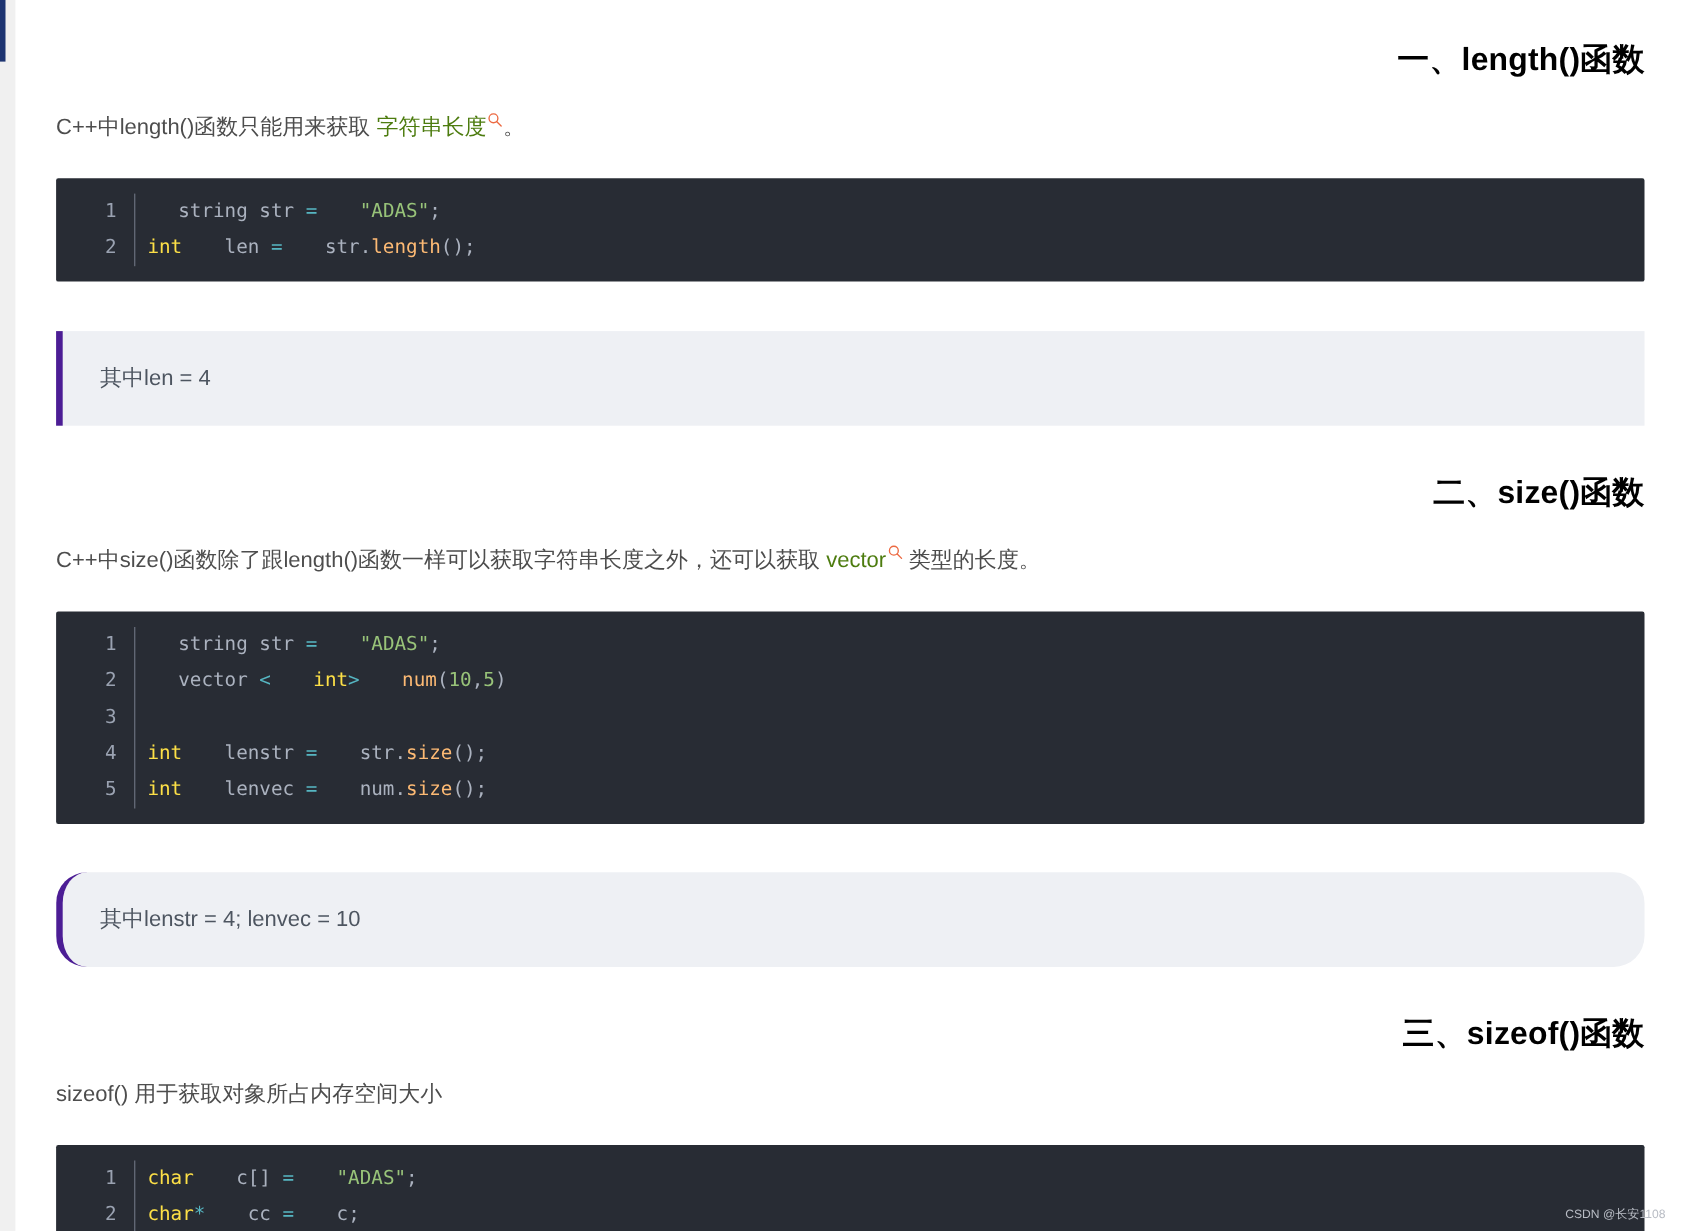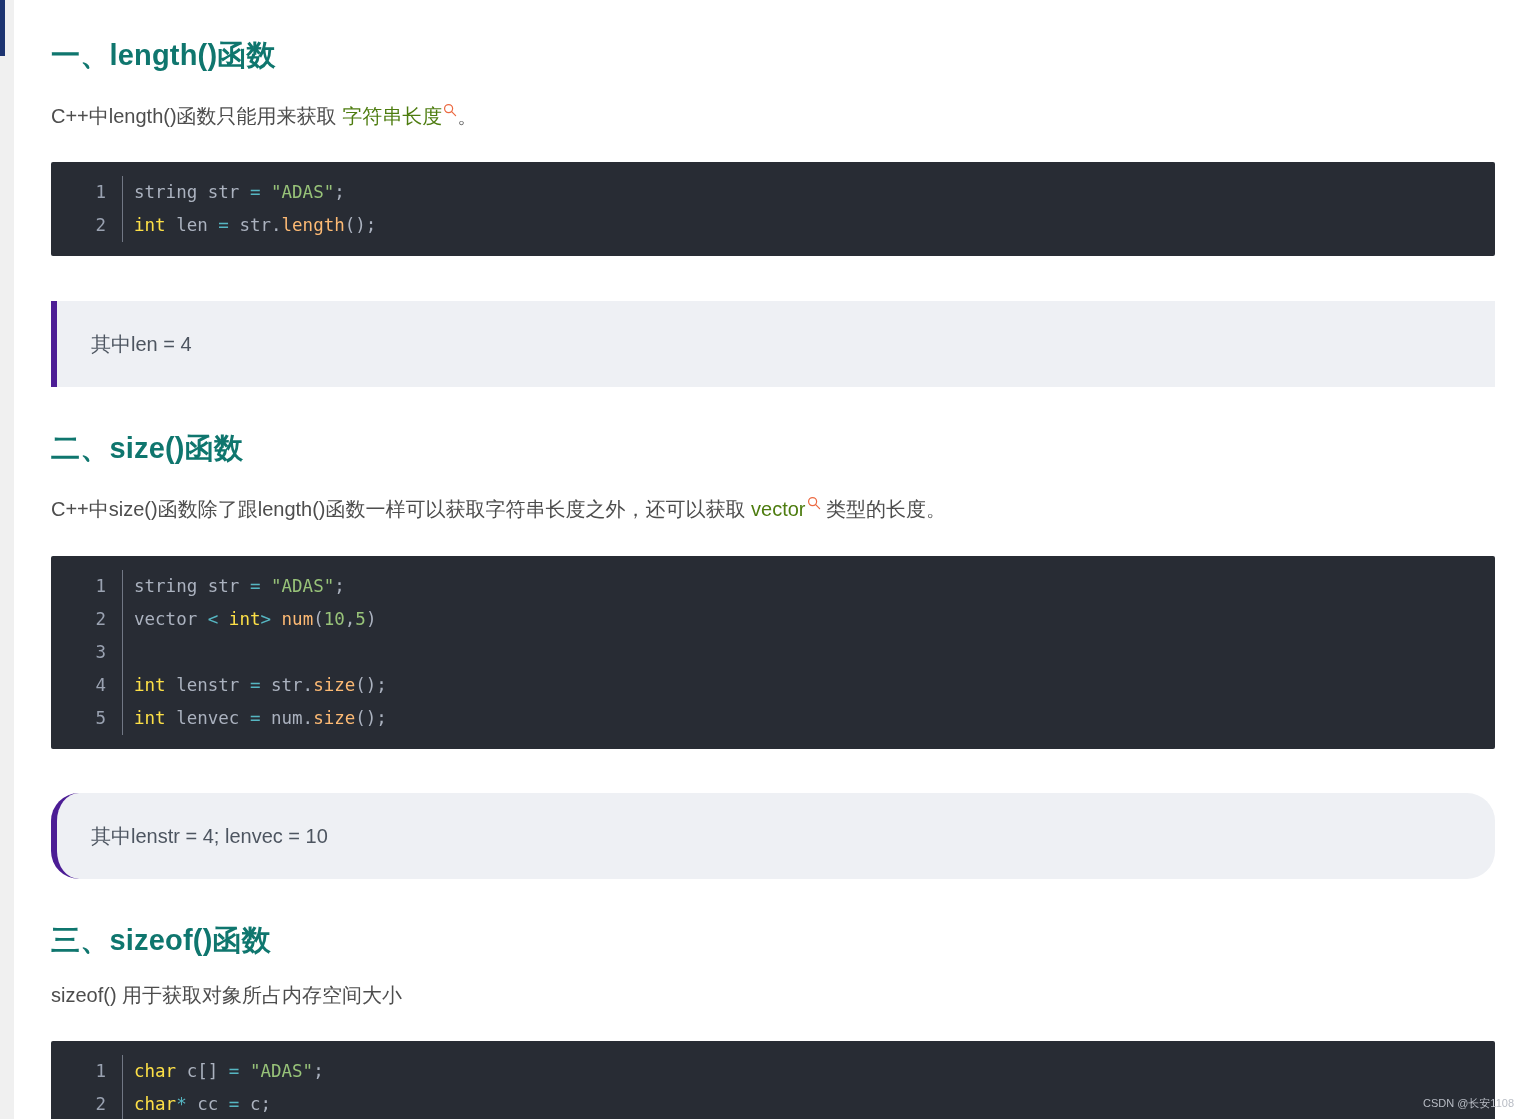--- a/index.html
+++ b/index.html
@@ -32,25 +32,26 @@
   #article {
     position: absolute;
     left: 14px; top: 0;
     width: 1514px; height: 1119px;
     padding: 0 33px 0 37px;
   }
 
   h2.section-heading {
     font-size: 29px;
     font-weight: bold;
-    color: #0f766e;
+    color: #000000;
     margin: 0;
     padding: 0;
     line-height: 1.35;
     letter-spacing: 0.2px;
+    text-align: right;
   }
 
   p.para {
     font-size: 20px;
     color: #4d4d4d;
     margin: 0;
     line-height: 1.6;
     font-weight: normal;
   }
 
@@ -103,21 +104,21 @@
   }
   .code-text { padding-left: 15px; color: #abb2bf; }
 
   .t-kw   { color: #fde047; }   
   .t-str  { color: #98c379; }   
   .t-fn   { color: #fdba74; }   
   .t-num2 { color: #98c379; }   
   .t-op   { color: #56b6c2; }   
   .t-punc { color: #abb2bf; }
   .t-ang  { color: #56b6c2; }   
-  .t-plain{ color: #abb2bf; }
+  .t-plain{ color: #abb2bf; margin-left: 28px; }
 
   
   .quote {
     background: #eef0f4;
     border-left: 6px solid #4c1d95;
     padding: 27px 0 27px 34px;
     font-size: 20px;
     color: #4d5560;
     line-height: 1.6;
   }

